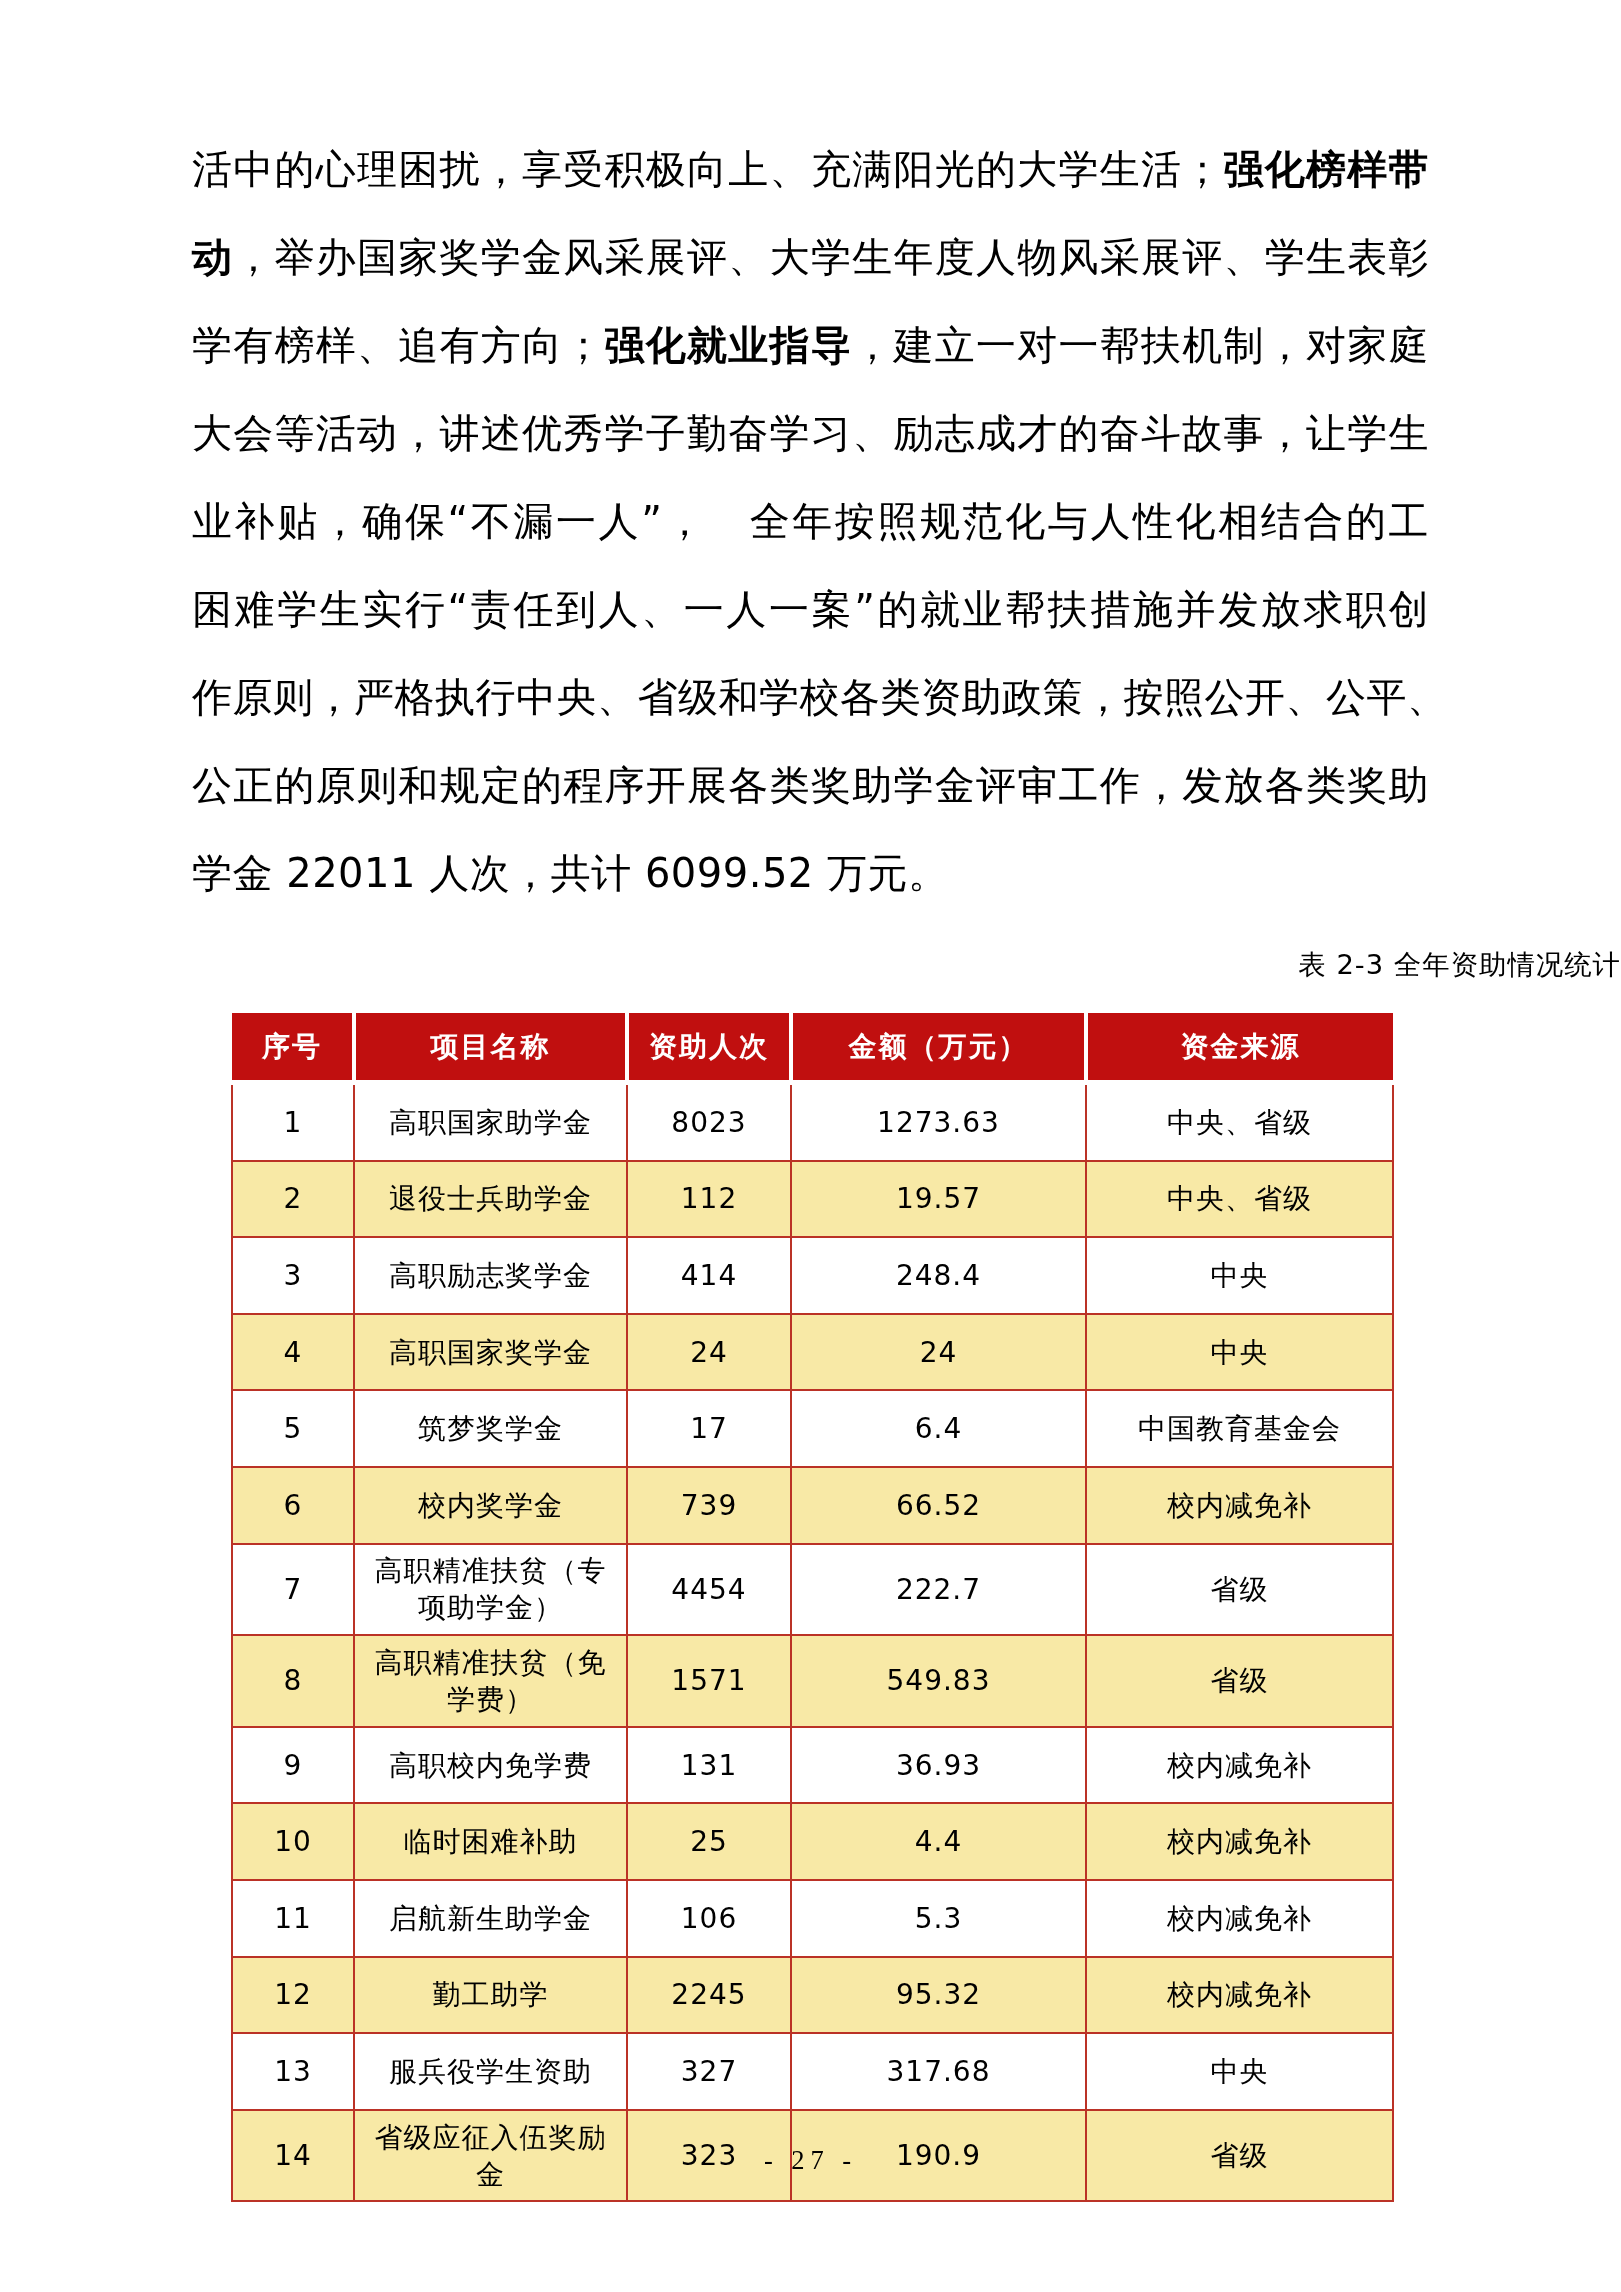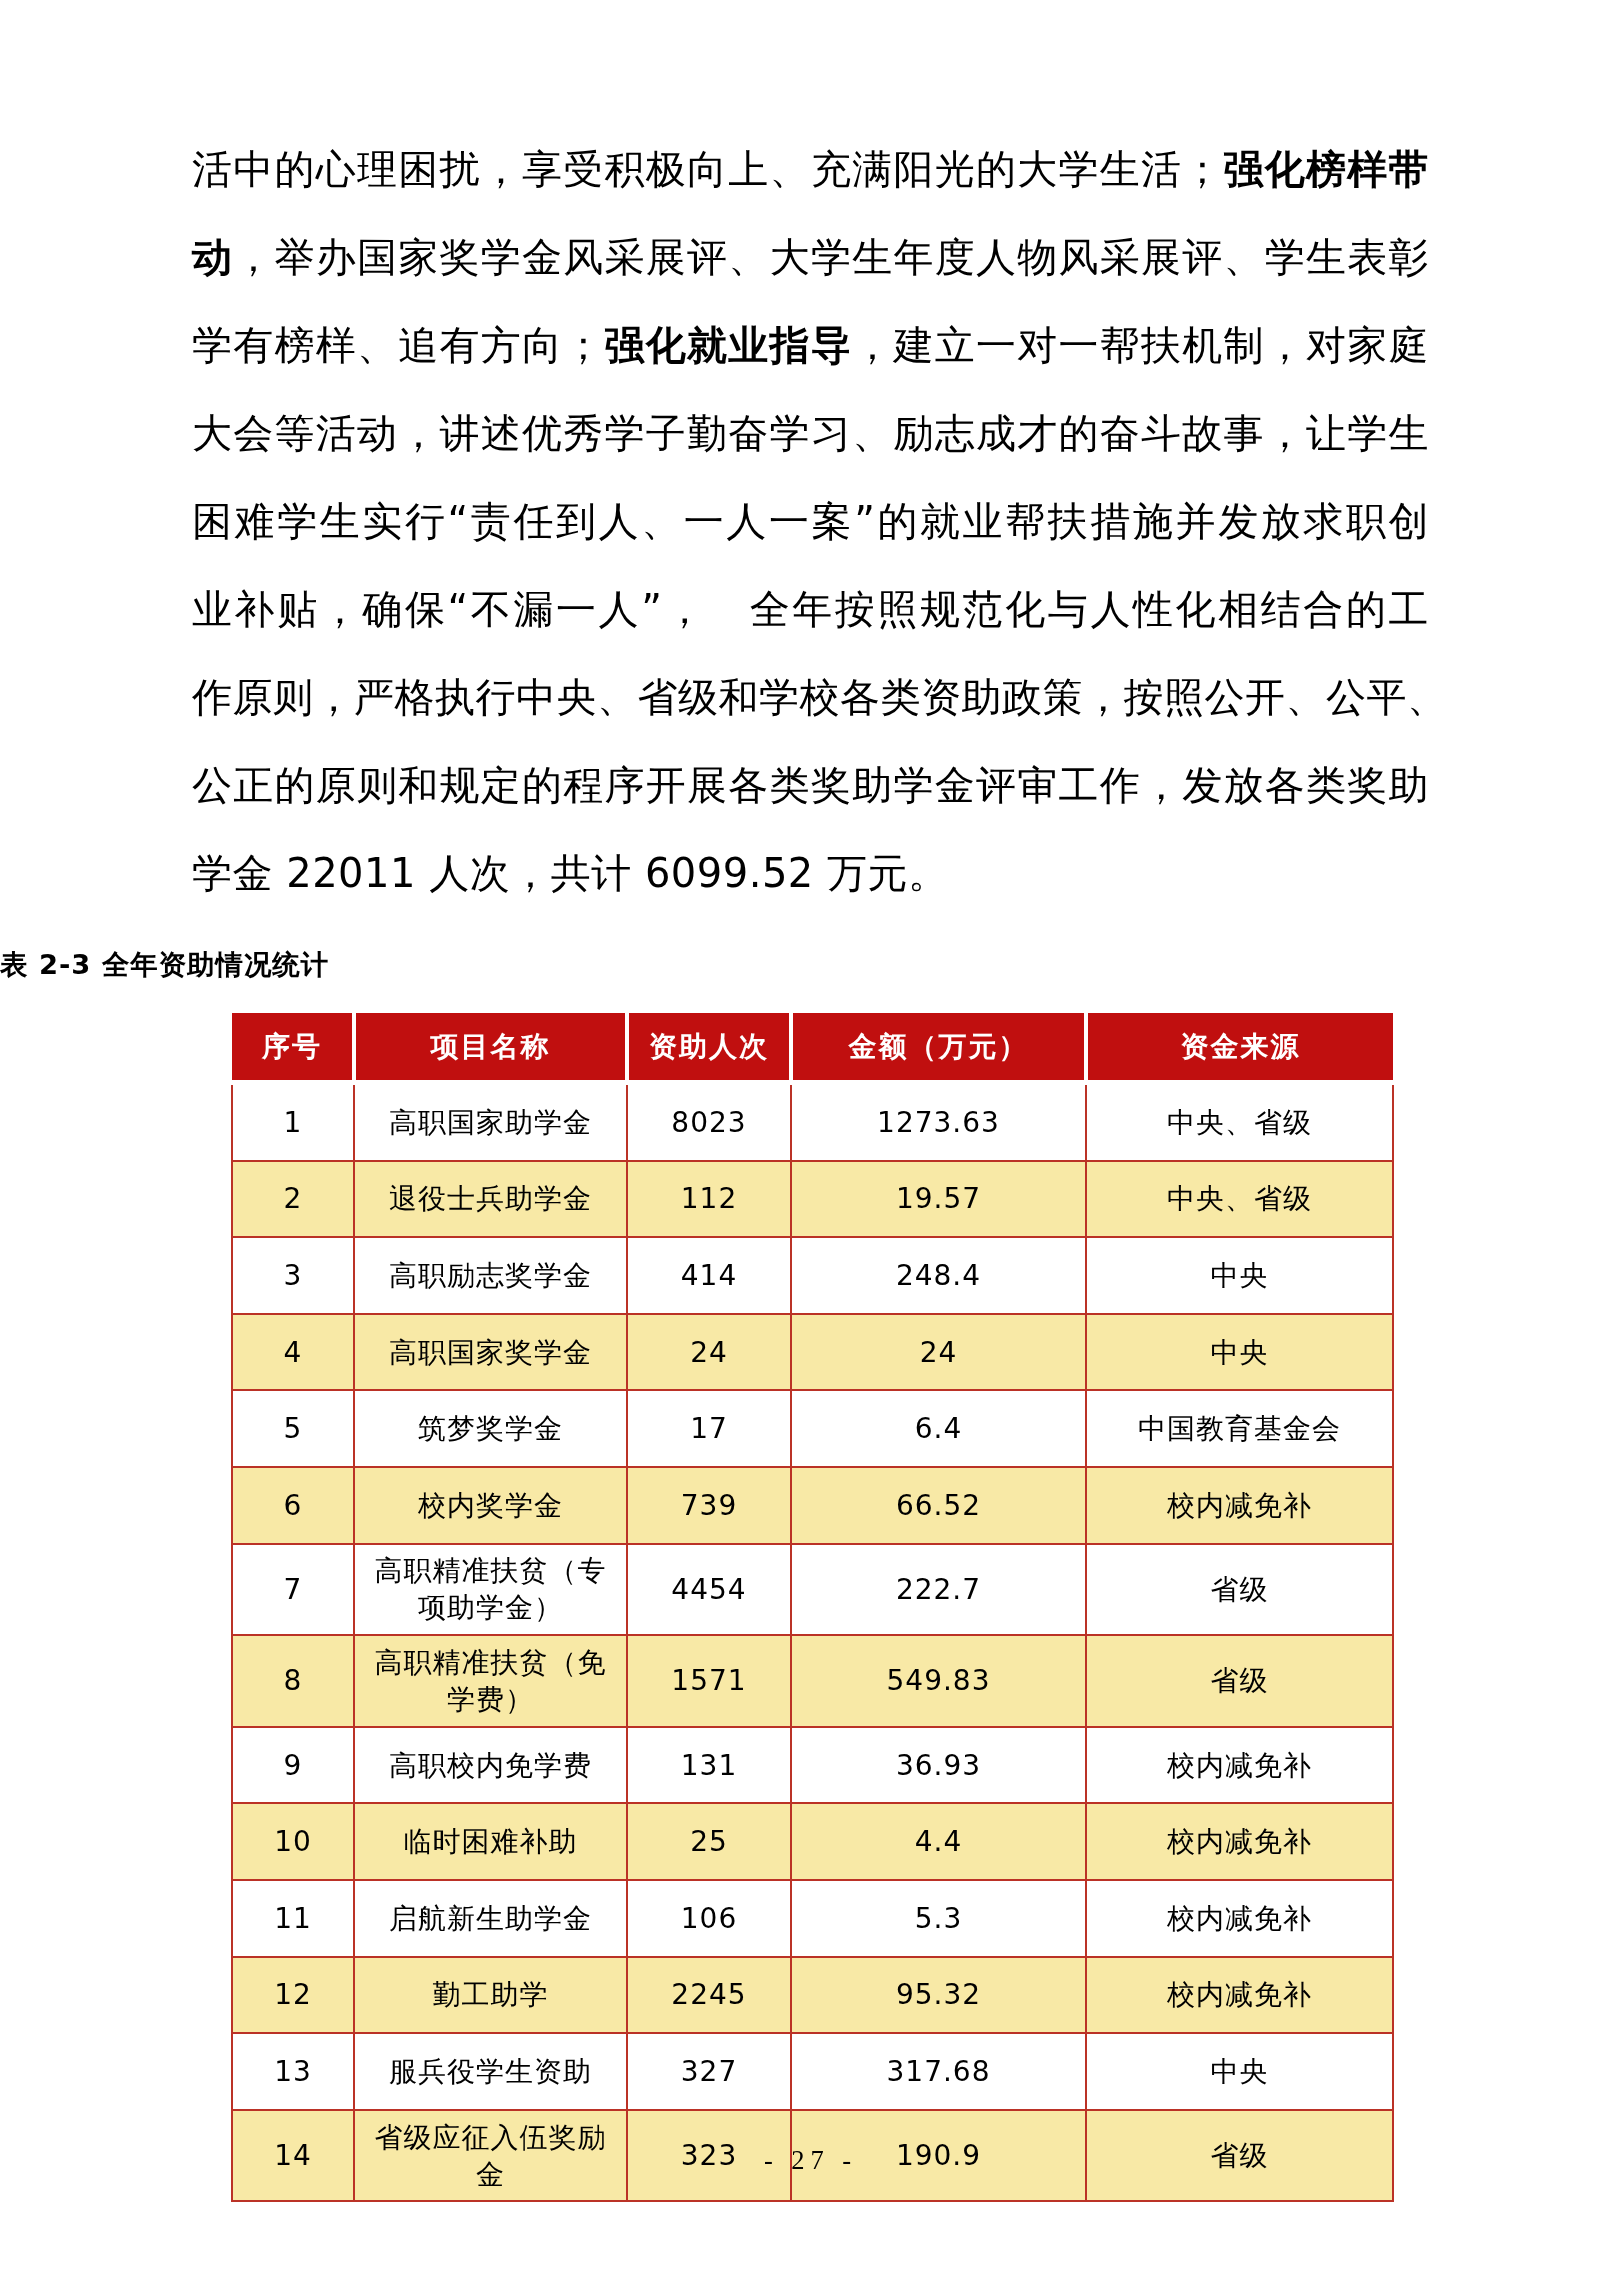--- a/index.html
+++ b/index.html
@@ -26,25 +26,24 @@
     text-align-last: justify;
     letter-spacing: 0.5px;
   }
   .para-line.last { text-align-last: left; }
   .seg-bold { font-weight: 700; }
   
   .caption {
     position: absolute;
     top: 941px; left: 0;
     width: 100%;
-    text-align: left;
+    text-align: right;
     font-size: 27.4px;
     line-height: 47px;
     letter-spacing: 1px;
-    font-weight: bold;
   }
   
   table.funding {
     position: absolute;
     left: 231px; top: 1013px;
     width: 1160px;
     border-collapse: collapse;
     table-layout: fixed;
   }
   table.funding th {
@@ -84,22 +83,22 @@
   }
 </style>
 </head>
 <body>
 
 <div class="paragraph">
   <div class="para-line"><span>活中的心理困扰，享受积极向上、充满阳光的大学生活；</span><span class="seg-bold">强化榜样带</span><span></span></div>
   <div class="para-line"><span></span><span class="seg-bold">动</span><span>，举办国家奖学金风采展评、大学生年度人物风采展评、学生表彰</span></div>
   <div class="para-line"><span>学有榜样、追有方向；</span><span class="seg-bold">强化就业指导</span><span>，建立一对一帮扶机制，对家庭</span></div>
   <div class="para-line"><span>大会等活动，讲述优秀学子勤奋学习、励志成才的奋斗故事，让学生</span><span class="seg-bold"></span><span></span></div>
+  <div class="para-line"><span>业补贴，确保“不漏一人”，　全年按照规范化与人性化相结合的工</span><span class="seg-bold"></span><span></span></div>
   <div class="para-line"><span>困难学生实行“责任到人、一人一案”的就业帮扶措施并发放求职创</span><span class="seg-bold"></span><span></span></div>
-  <div class="para-line"><span>业补贴，确保“不漏一人”，　全年按照规范化与人性化相结合的工</span><span class="seg-bold"></span><span></span></div>
   <div class="para-line"><span>作原则，严格执行中央、省级和学校各类资助政策，按照公开、公平、</span><span class="seg-bold"></span><span></span></div>
   <div class="para-line"><span>公正的原则和规定的程序开展各类奖助学金评审工作，发放各类奖助</span><span class="seg-bold"></span><span></span></div>
   <div class="para-line last"><span>学金 22011 人次，共计 6099.52 万元。</span><span class="seg-bold"></span><span></span></div>
 </div>
 
 <div class="caption">表 2-3 全年资助情况统计</div>
 
 <table class="funding">
   <colgroup>
     <col style="width:122px">

